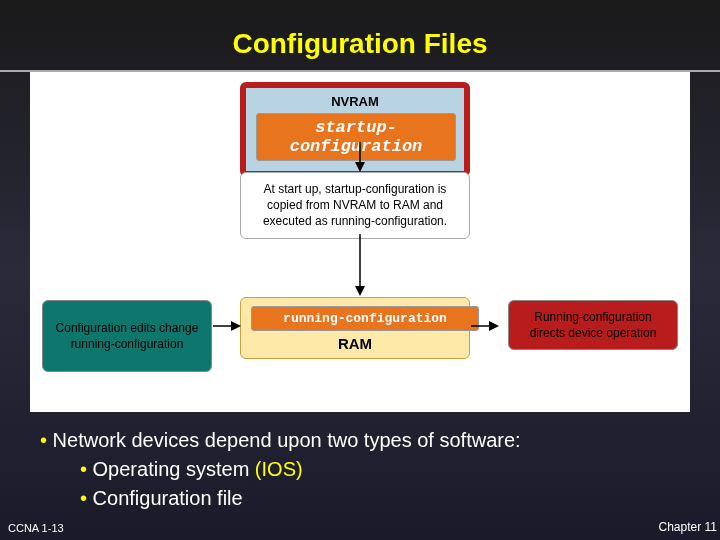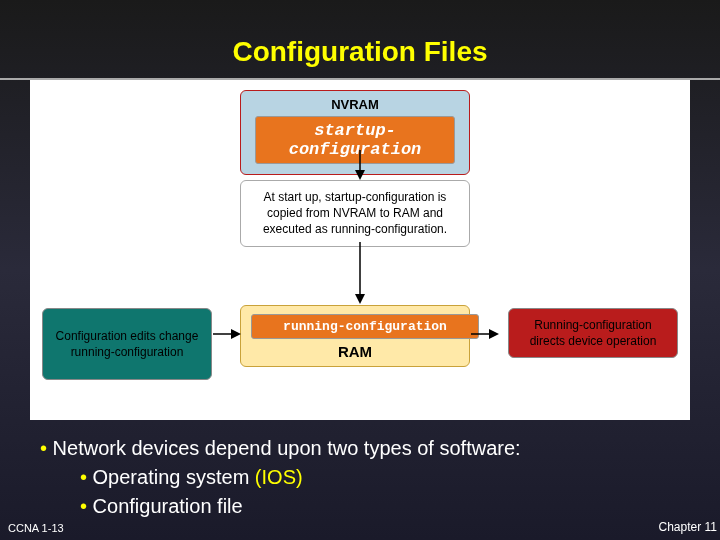--- a/index.html
+++ b/index.html
@@ -9,42 +9,42 @@
     background: linear-gradient(to bottom, #1a1a1a 0%, #2a2a3a 50%, #1a1a2a 100%);
     font-family: Arial, sans-serif;
     position: relative;
     overflow: hidden;
   }
   .title {
     text-align: center;
     color: #ffff00;
     font-size: 28px;
     font-weight: bold;
-    padding-top: 36px;
+    padding-top: 28px;
     padding-bottom: 10px;
   }
   .title-underline {
     height: 2px;
     background: #aaa;
     margin: 0 0 0 0;
     width: 100%;
   }
   .diagram-area {
     background: #fff;
     margin: 0 30px;
     height: 340px;
     position: relative;
   }
   .nvram-box {
     position: absolute;
     left: 210px;
     top: 10px;
     width: 230px;
     background: #b8d4e3;
-    border: 1px solid #b91c1c;
+    border: 6px solid #b91c1c;
     border-radius: 6px;
     padding: 6px 10px 10px 10px;
     text-align: center;
   }
   .nvram-label {
     font-weight: bold;
     font-size: 13px;
     margin-bottom: 4px;
   }
   .startup-config {

